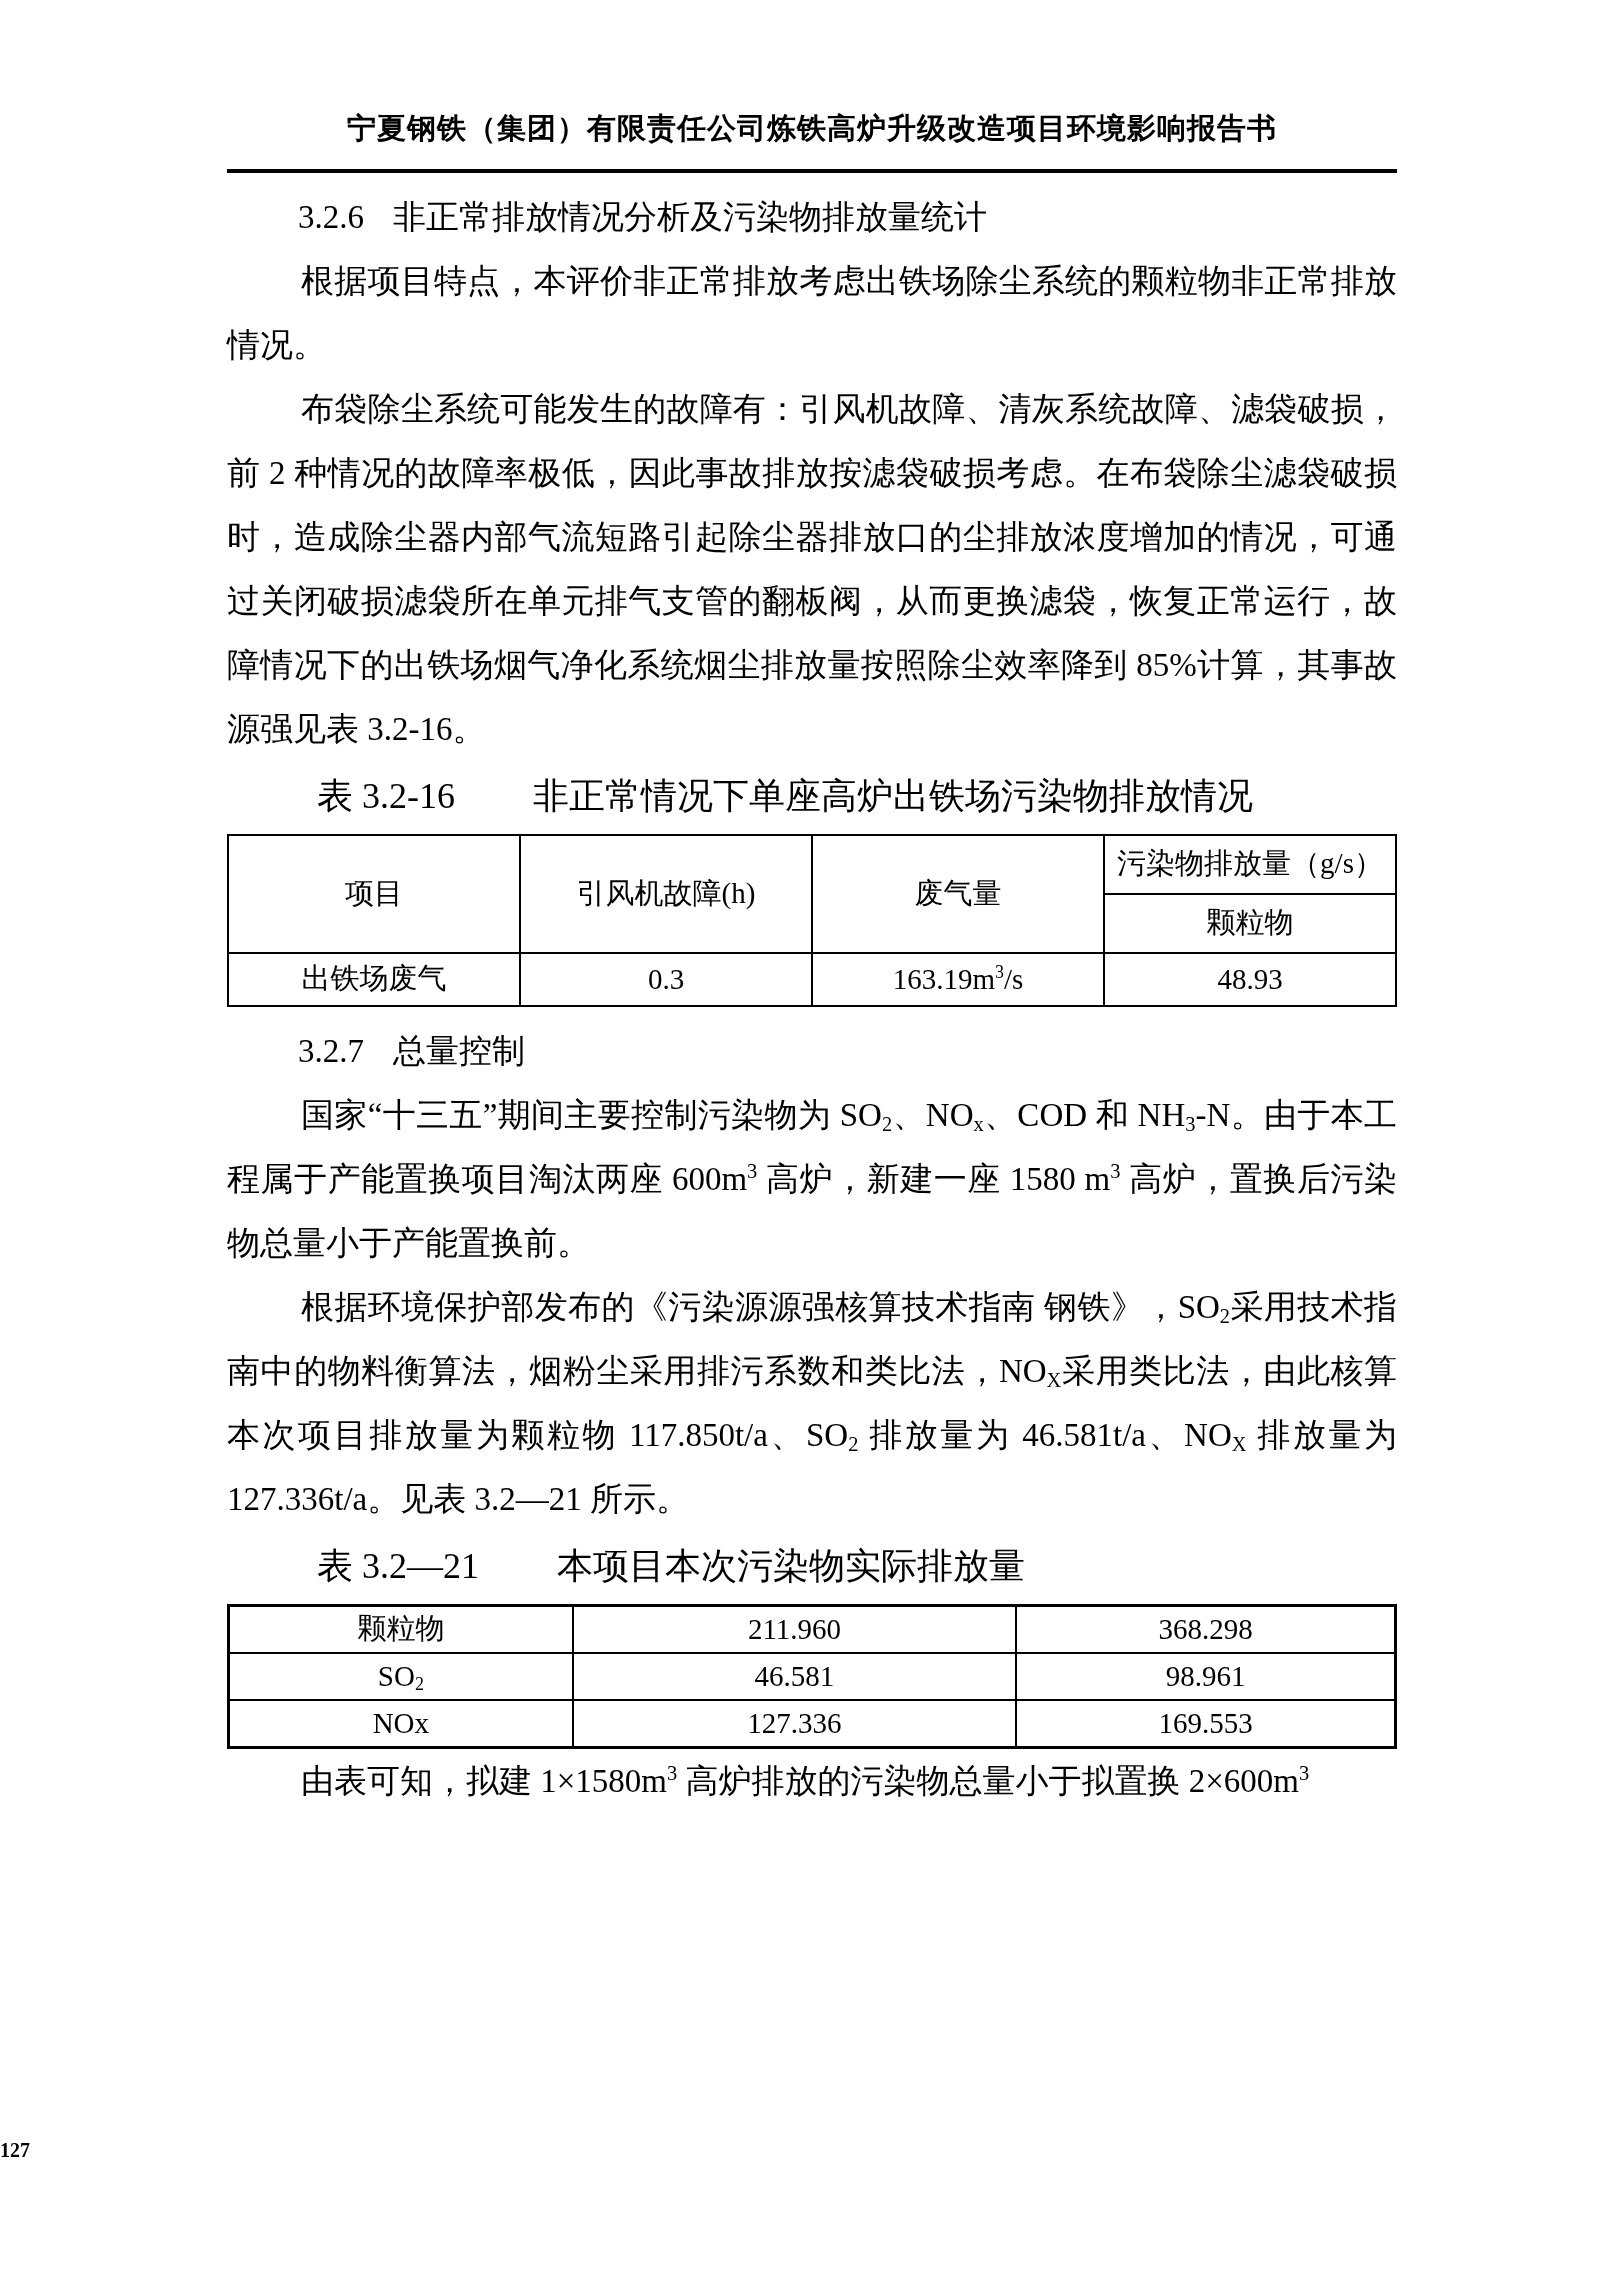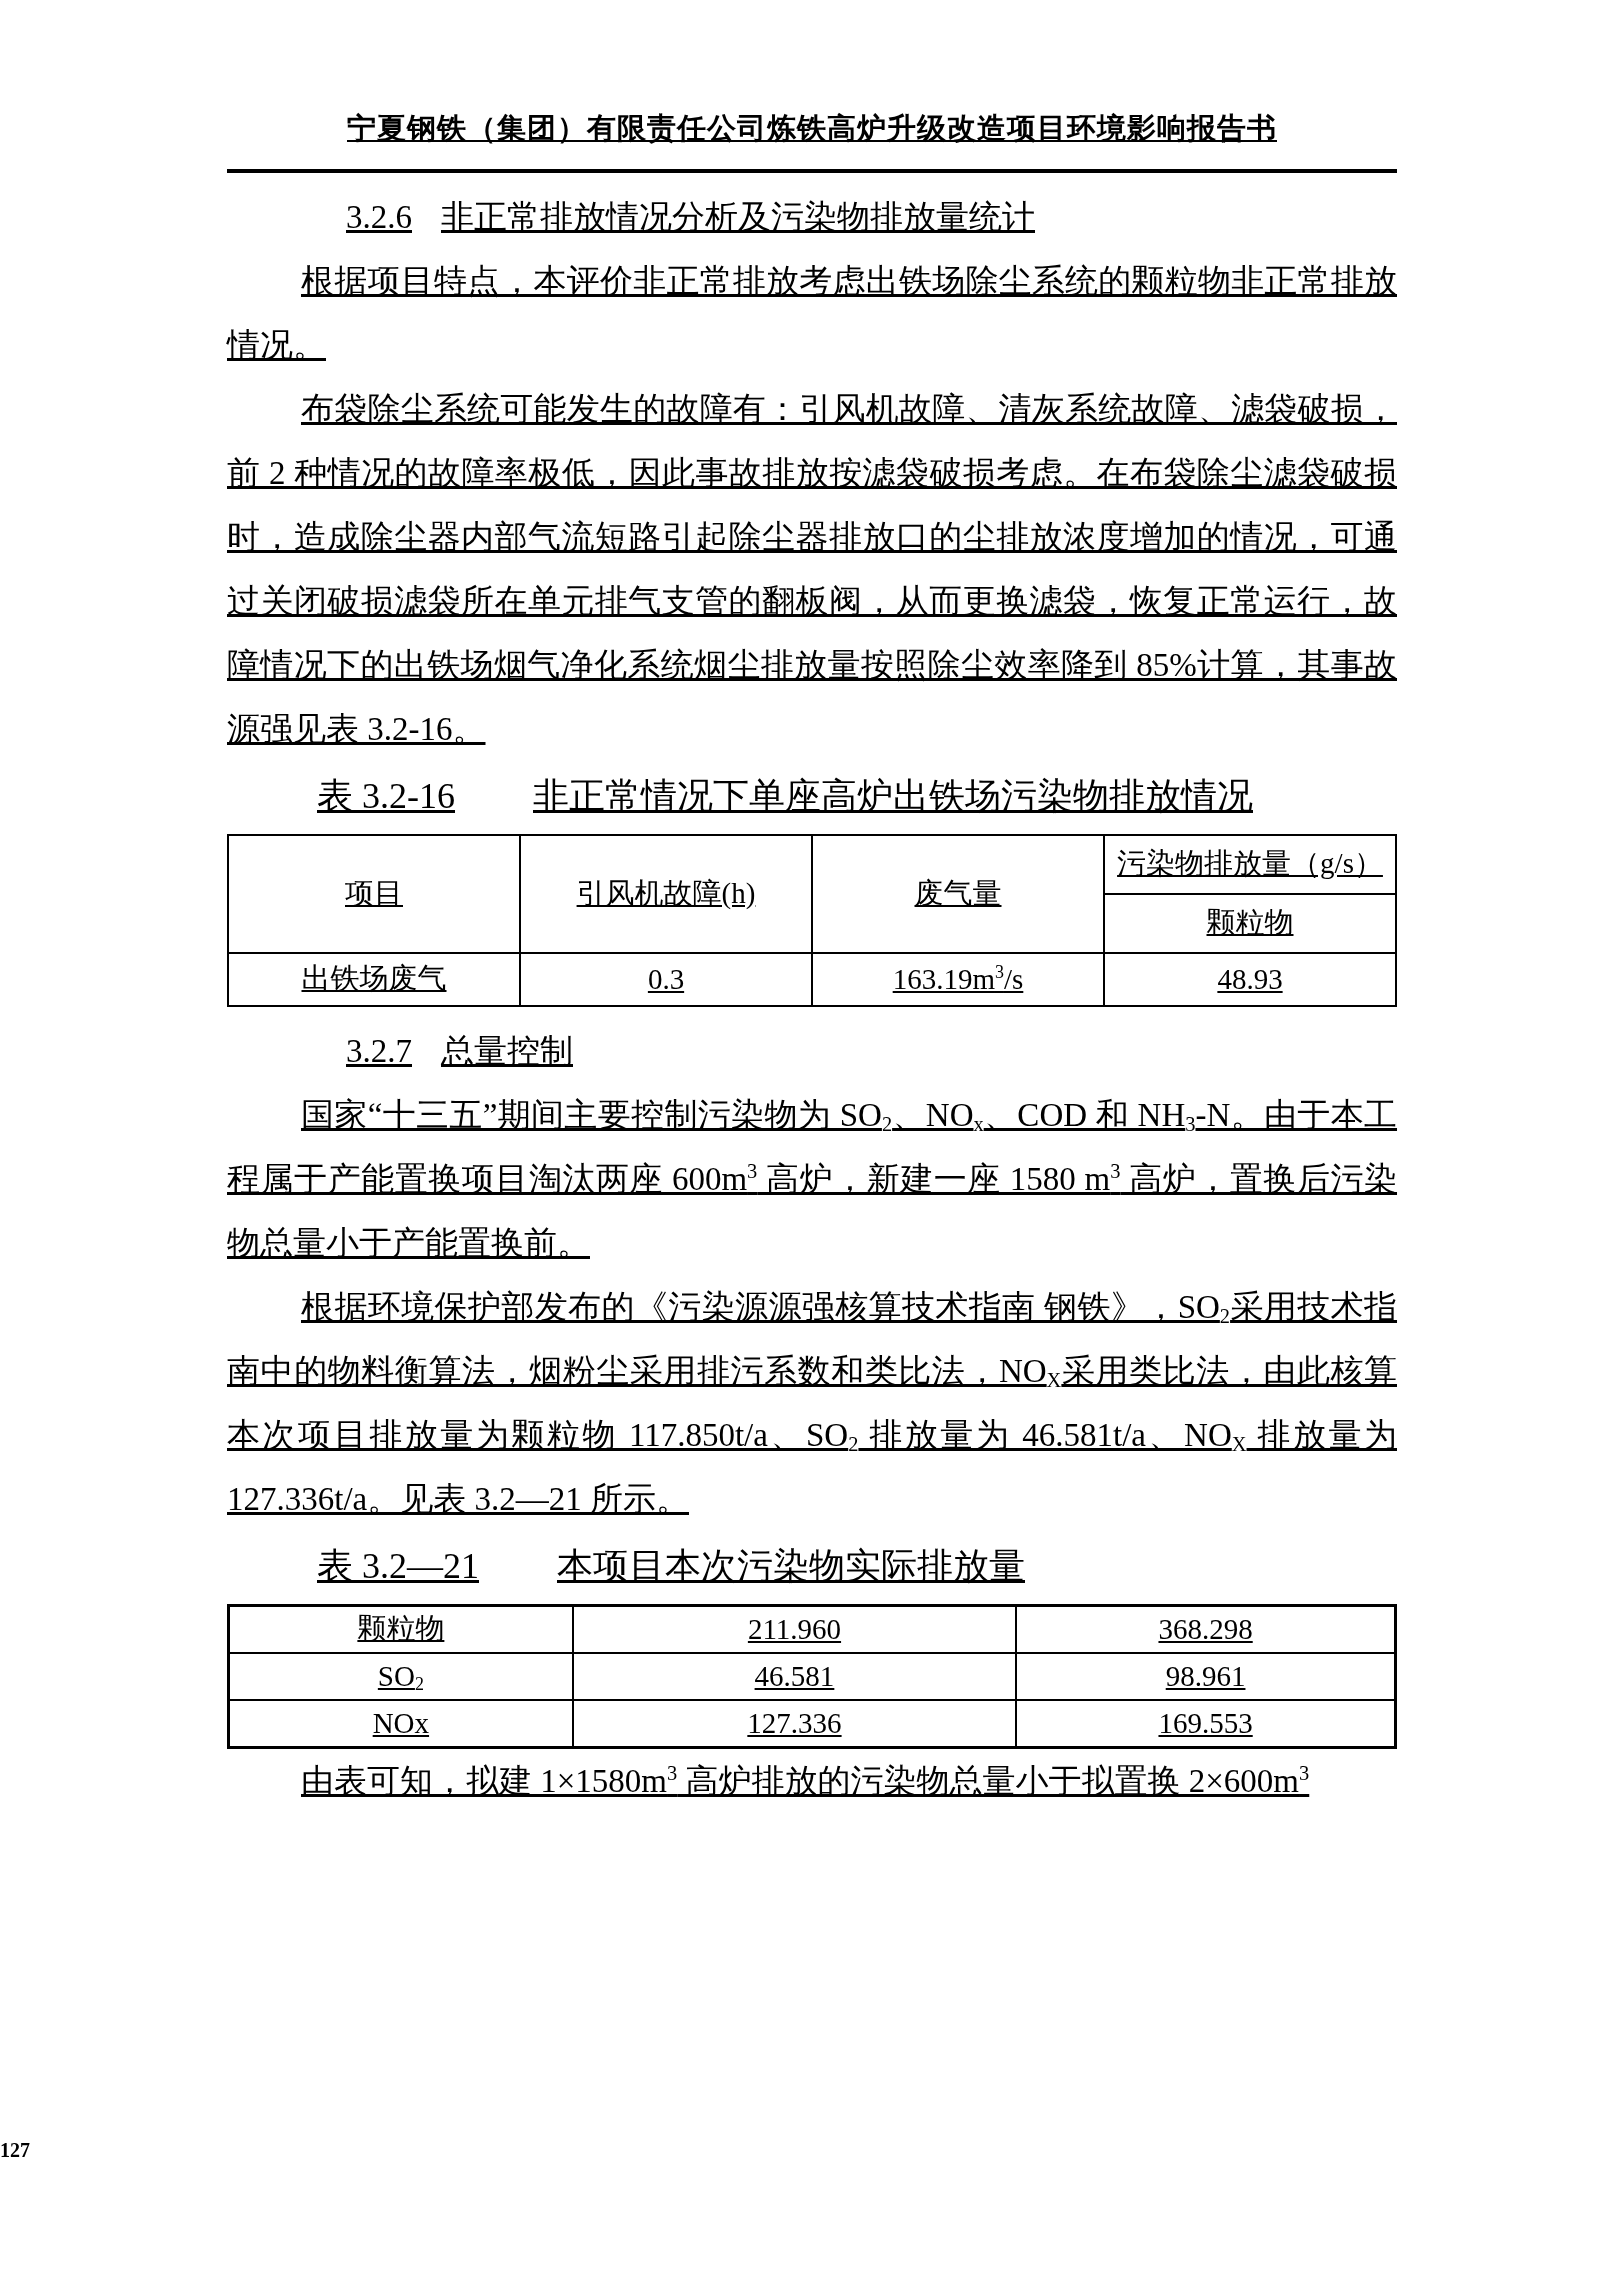--- a/index.html
+++ b/index.html
@@ -5,21 +5,20 @@
   html, body { margin: 0; padding: 0; background: #e8e8e8; }
   .page {
     position: relative;
     width: 1621px;
     height: 2293px;
     background: #ffffff;
     font-family: "Liberation Serif", "DejaVu Serif", serif;
     color: #000000;
     overflow: hidden;
     margin: 0 auto;
-    text-decoration: underline;
   }
   .content {
     padding: 110px 224px 0 227px;
   }
   .doc-header {
     text-align: center;
     font-size: 29px;
     font-weight: bold;
     line-height: 37px;
     letter-spacing: 1px;
@@ -30,21 +29,21 @@
     border-bottom: 4.9px solid #000;
     height: 0;
   }
   .section-heading {
     margin: 21.6px 0 7.8px 0;
     padding-left: 71px;
     font-size: 33px;
     line-height: 47px;
     font-weight: normal;
   }
-  .section-heading .sec-num { margin-right: 29px; margin-left: 48px; }
+  .section-heading .sec-num { margin-right: 29px; }
   p.body-para {
     margin: 0;
     font-size: 33px;
     line-height: 64px;
     text-align: justify;
     text-justify: inter-character;
     text-indent: 74px;
   }
   p.after-table { margin-top: 15.7px; }
   .table-caption {

